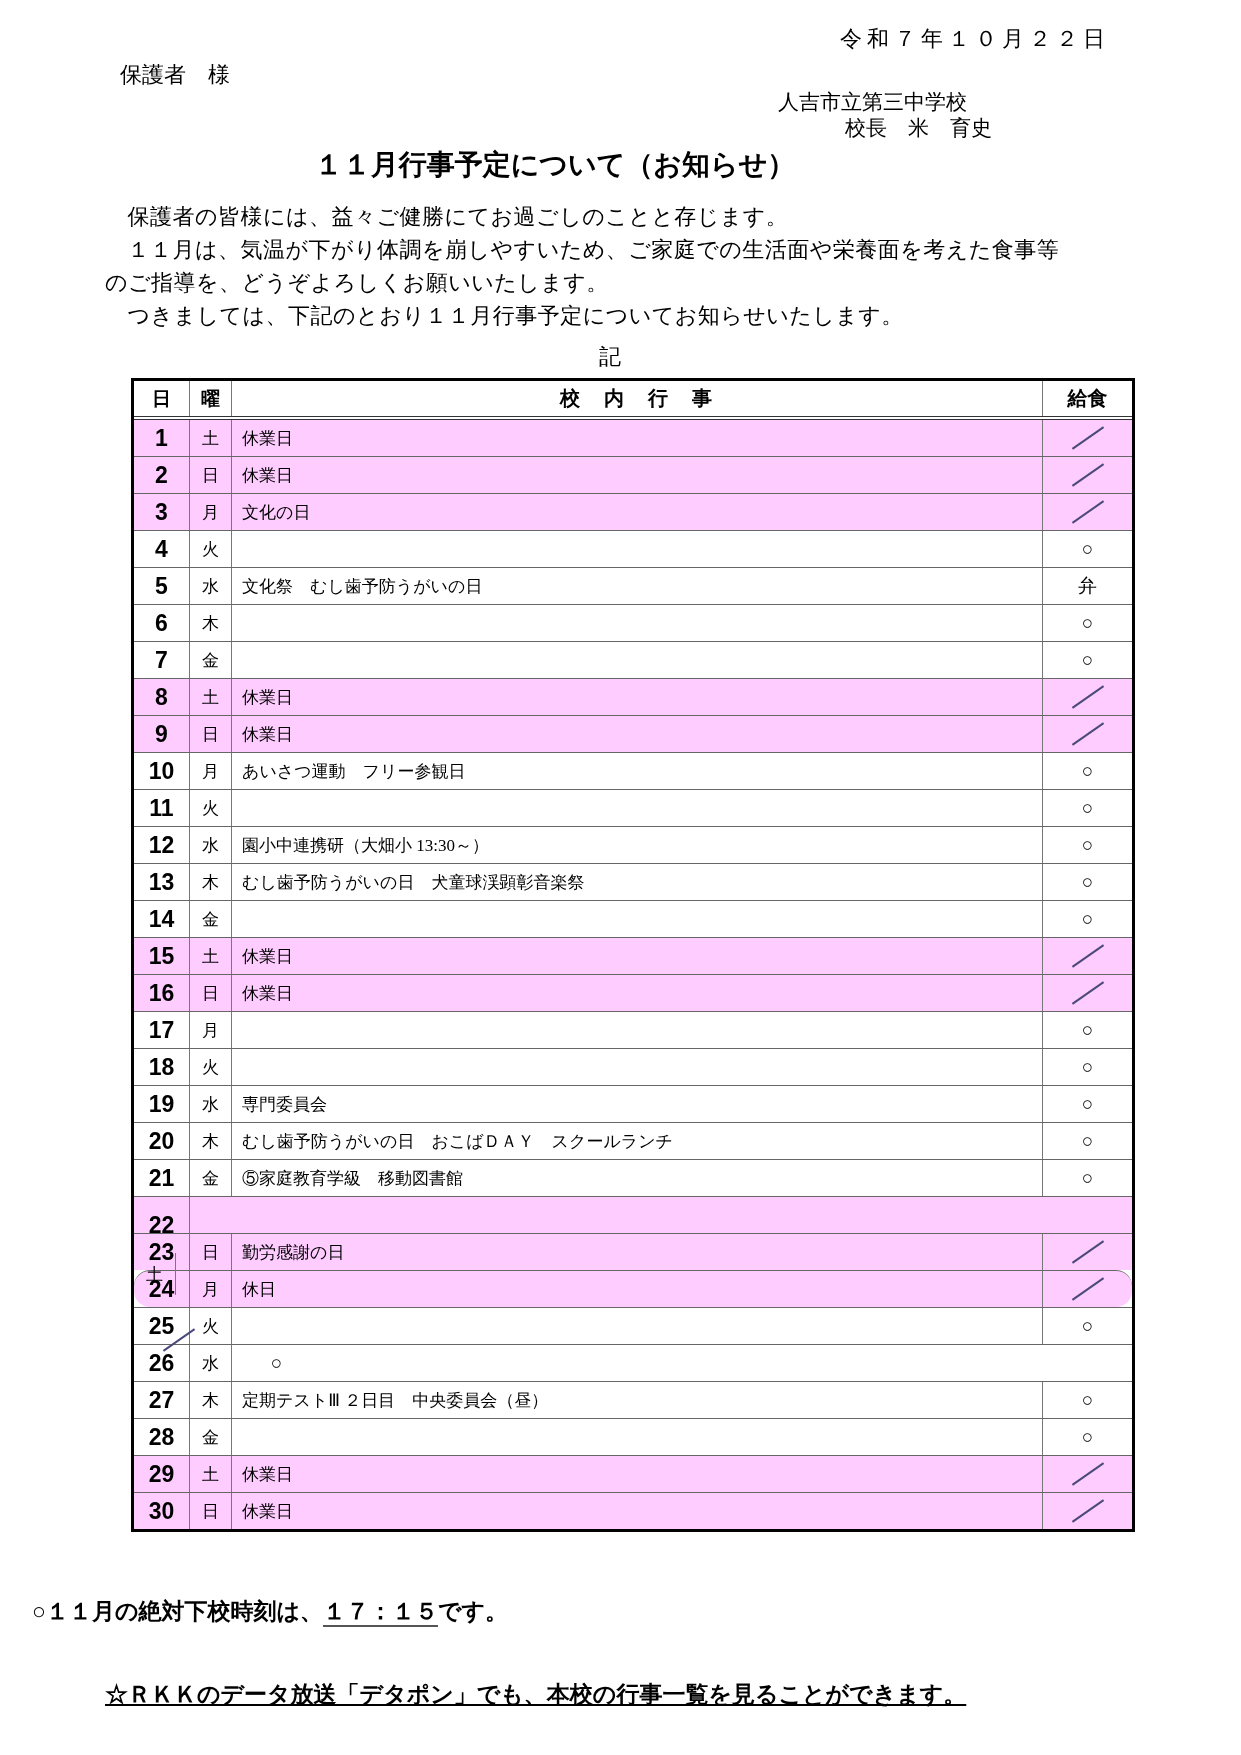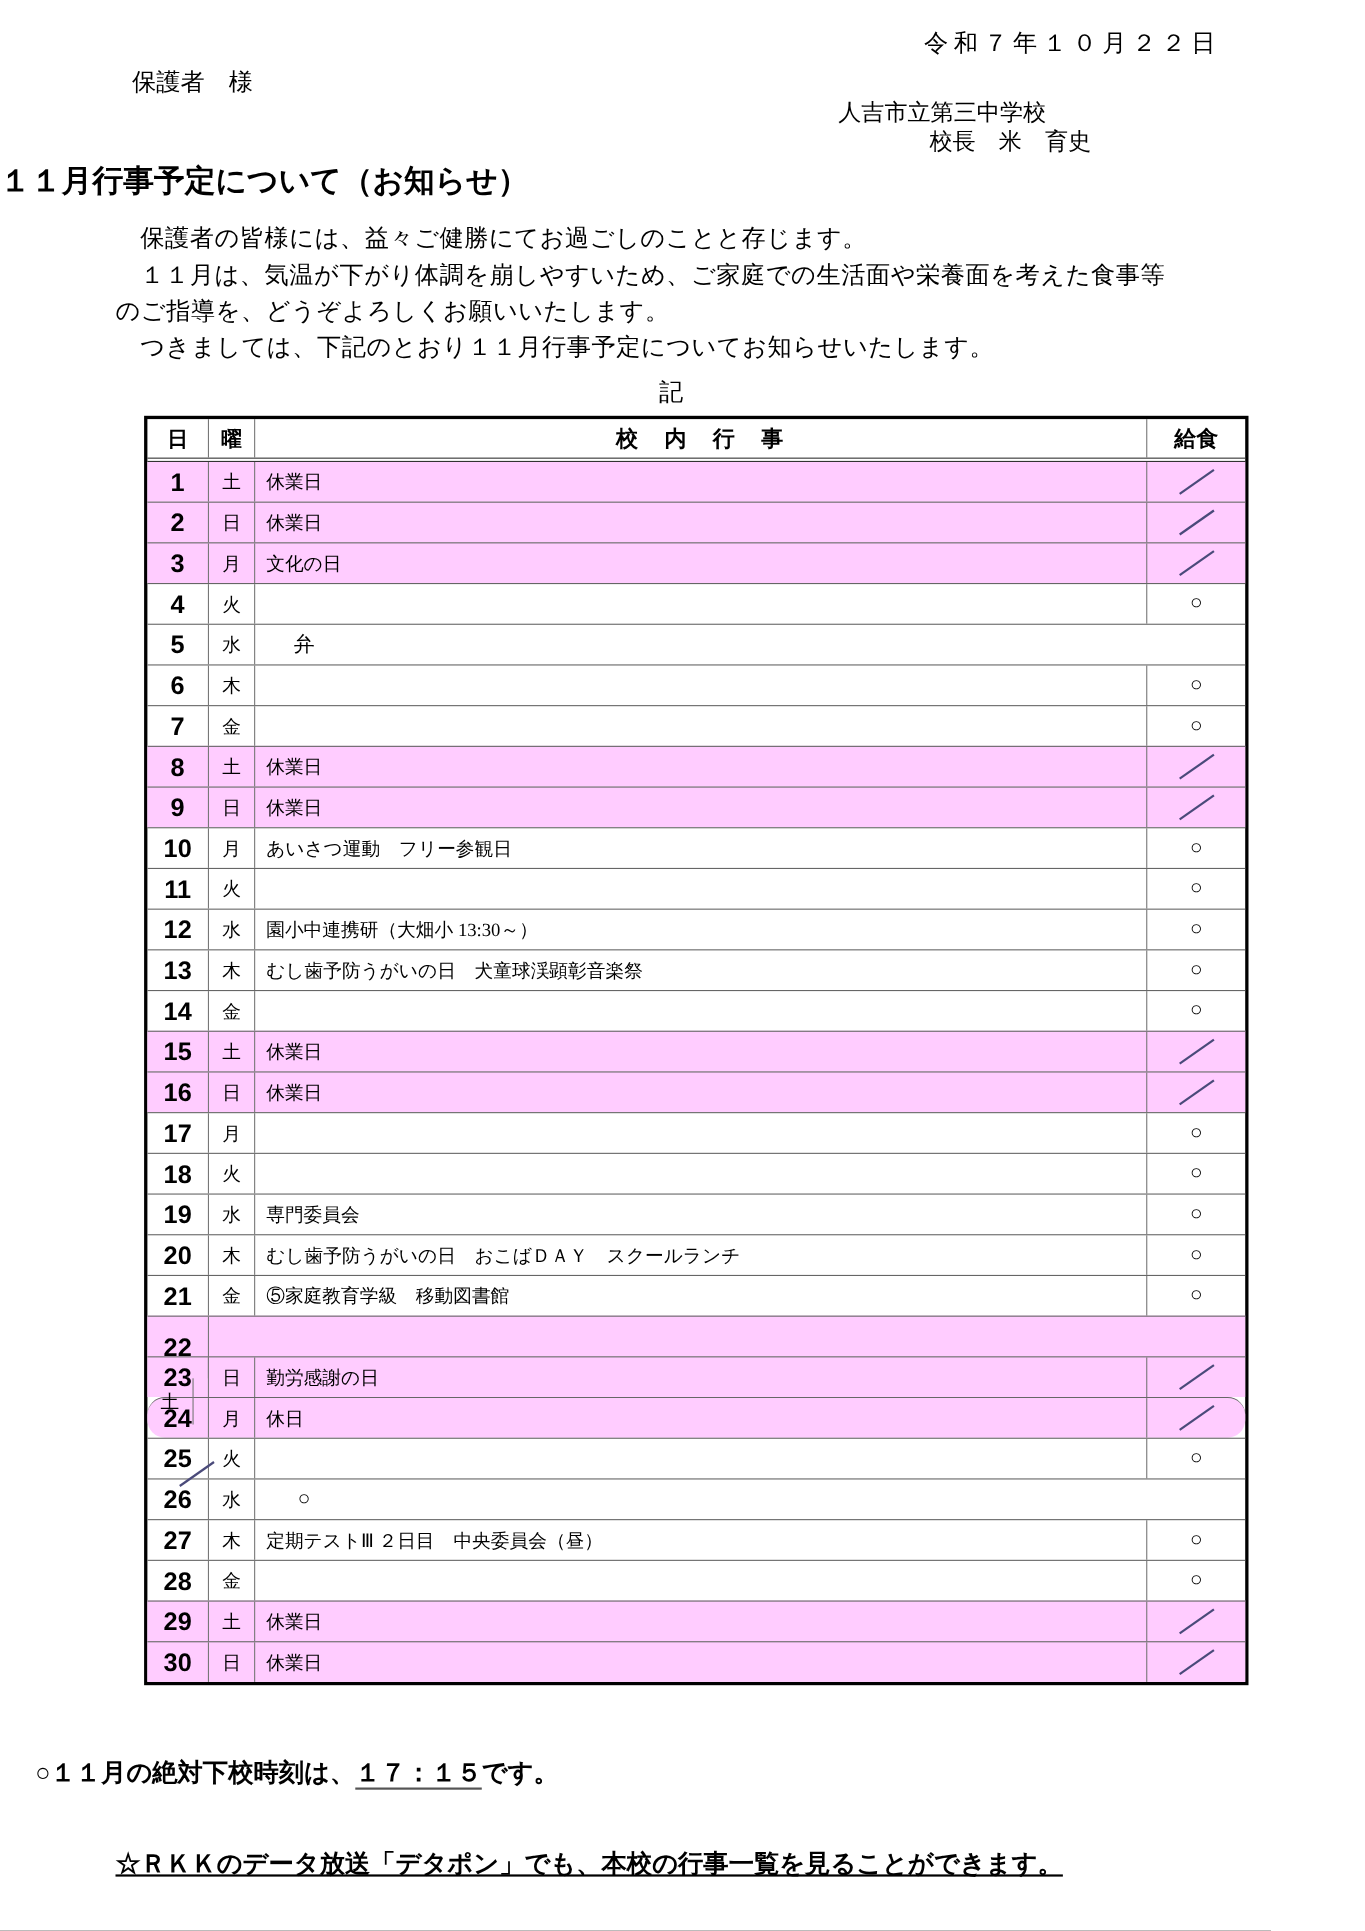--- a/index.html
+++ b/index.html
@@ -9,25 +9,25 @@
     background:#ffffff;
     margin:0 auto;
     overflow:hidden;
     font-family:"Liberation Serif", serif;
     color:#000;
   }
   
   .letterhead{position:relative;height:142px;}
   .date-line{position:absolute;top:24px;right:131px;font-size:22px;letter-spacing:5px;}
   .addressee{position:absolute;top:60px;left:120px;font-size:22px;}
-  .school-name{position:absolute;top:88px;right:290px;font-size:21px;}
+  .school-name{position:absolute;top:88px;right:274px;font-size:21px;}
   .principal{position:absolute;top:114px;right:249px;font-size:21px;}
 
   .doc-title{
-    width:1110px;text-align:left;
+    width:1110px;text-align:center;
     font-family:"Liberation Sans", sans-serif;
     font-weight:bold;font-size:28px;
     margin:4px 0 0 0;
   }
 
   .body-block{margin:16px 0 0 105px;width:1010px;}
   .body-line{font-size:22px;line-height:33px;white-space:nowrap;letter-spacing:0.5px;}
 
   .ki-label{width:1010px;margin-left:105px;text-align:center;font-size:22px;margin-top:10px;}
 
@@ -130,20 +130,21 @@
         </div>
         <div class="trow">
           <div class="td col-day">4</div>
           <div class="td col-wd">火</div>
           <div class="td col-ev"></div>
           <div class="td col-lunch">○</div>
         </div>
         <div class="trow">
           <div class="td col-day">5</div>
           <div class="td col-wd">水</div>
+          <div class="td col-ev">文化祭　むし歯予防うがいの日</div>
           <div class="td col-lunch">弁</div>
         </div>
         <div class="trow">
           <div class="td col-day">6</div>
           <div class="td col-wd">木</div>
           <div class="td col-ev"></div>
           <div class="td col-lunch">○</div>
         </div>
         <div class="trow">
           <div class="td col-day">7</div>

